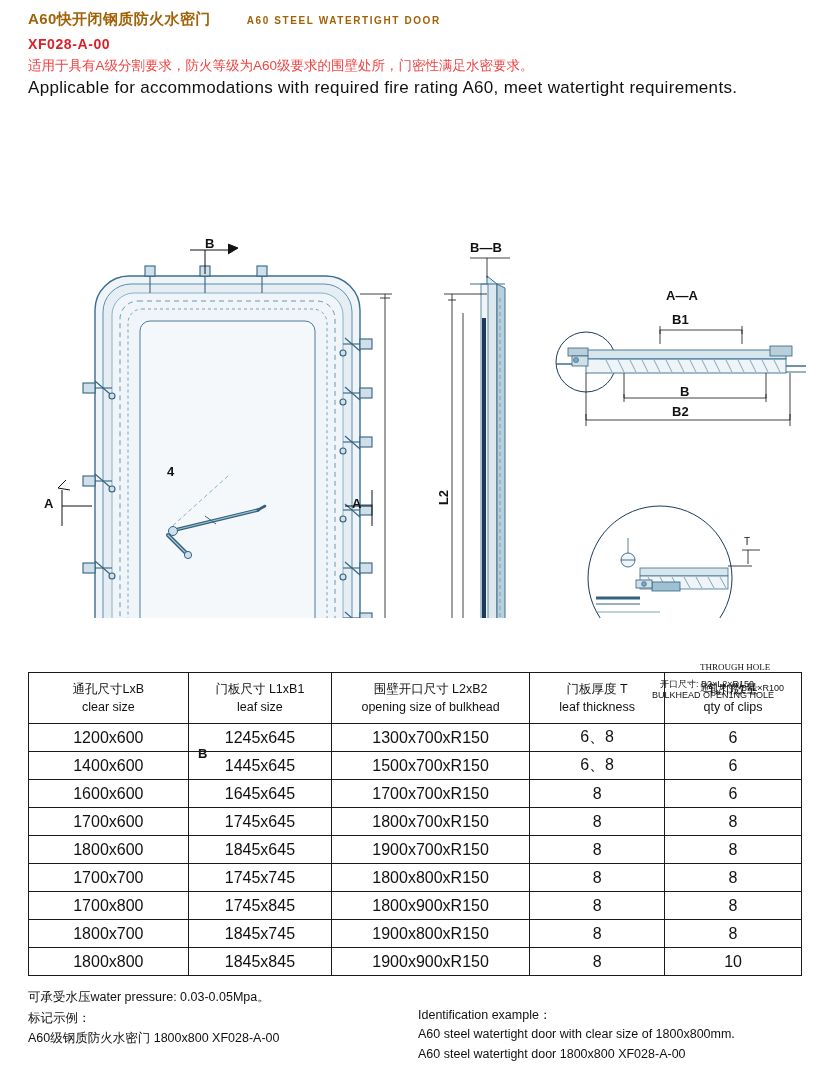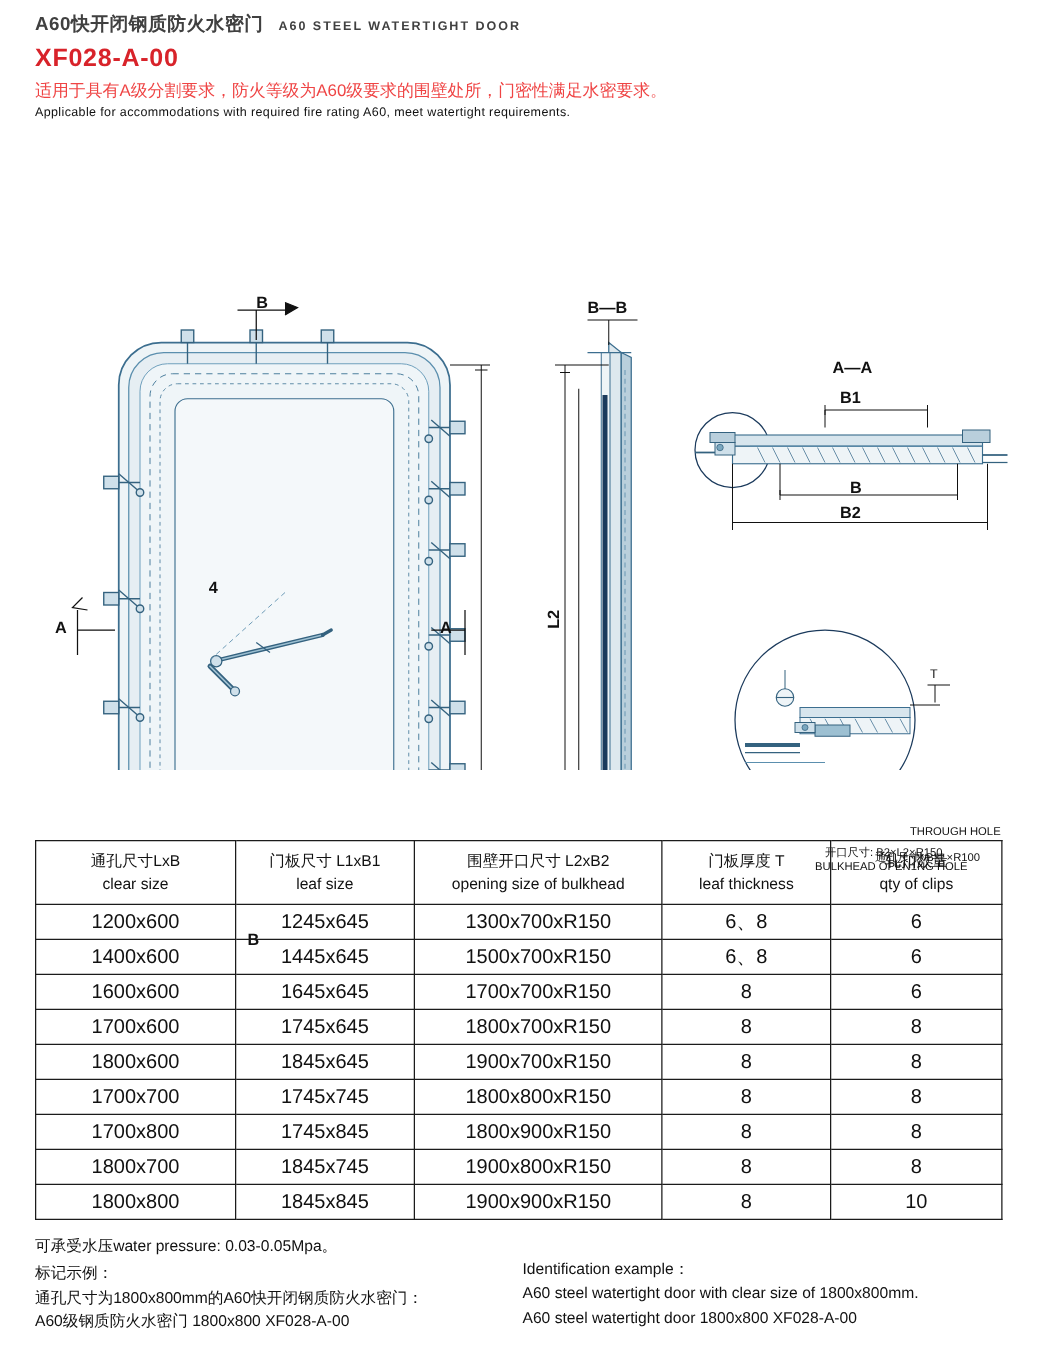--- a/index.html
+++ b/index.html
@@ -22,43 +22,43 @@
     box-sizing: border-box;
   }
 
   
   .header {
     padding: 10px 24px 0 28px;
   }
   .title-row {
     display: flex;
     align-items: baseline;
-    gap: 12px;
+    gap: 36px;
     font-weight: bold;
     font-size: 15px;
     letter-spacing: 0.4px;
-    color: #404040;
+    color: #a16207;
   }
   .title-cn { font-size: 15px; }
   .title-en { font-size: 10px; letter-spacing: 1.6px; }
   .code {
     margin-top: 7px;
     color: #d8232a;
     font-weight: bold;
-    font-size: 20px;
+    font-size: 14px;
     letter-spacing: 0.6px;
   }
   .desc-cn {
     margin-top: 5px;
     font-size: 13.5px;
     color: #ef4444;
   }
   .desc-en {
     margin-top: 3px;
-    font-size: 10px;
+    font-size: 17px;
     letter-spacing: 0.3px;
     color: #111;
   }
 
   
   .drawing {
     position: relative;
     width: 830px;
     height: 520px;
   }
@@ -378,21 +378,21 @@
     <div class="lbl rot" style="left:428px; top:392px; width:30px; text-align:center;">L2</div>
 
     <div class="lbl" style="left:666px; top:190px;">A—A</div>
     <div class="lbl" style="left:672px; top:214px;">B1</div>
     <div class="lbl" style="left:680px; top:286px;">B</div>
     <div class="lbl" style="left:672px; top:306px;">B2</div>
 
     <div class="lbl small" style="left:744px; top:438px;">T</div>
 
     <div class="lbl tiny" style="left:700px; top:584px;">通孔尺寸: B×L×R100</div>
-    <div class="lbl tiny" style="left:728px; top:564px;">THROUGH HOLE</div>
+    <div class="lbl tiny" style="left:700px; top:564px;font-family:Liberation Serif, serif;">THROUGH HOLE</div>
     <div class="lbl tiny" style="left:660px; top:580px;">开口尺寸: B2×L2×R150</div>
     <div class="lbl tiny" style="left:652px; top:592px;">BULKHEAD OPEN1NG HOLE</div>
   </div>
 
   <div class="table-wrap">
     <table class="spec">
       <thead>
         <tr>
           <th class="c0">
             <div>通孔尺寸LxB</div>
@@ -481,21 +481,20 @@
           <td>10</td>
         </tr>
       </tbody>
     </table>
   </div>
 
   <div class="notes">
     <div class="left">
       <div class="wp">可承受水压water pressure: 0.03-0.05Mpa。</div>
       <div>标记示例：</div>
-      <div>通孔尺寸为1800x800mm的A60快开闭钢质防火水密门：</div>
       <div>A60级钢质防火水密门  1800x800  XF028-A-00</div>
     </div>
     <div class="right">
       <div>Identification example：</div>
       <div>A60 steel watertight door with clear size of 1800x800mm.</div>
       <div>A60 steel watertight door 1800x800  XF028-A-00</div>
     </div>
   </div>
 
 </div>

